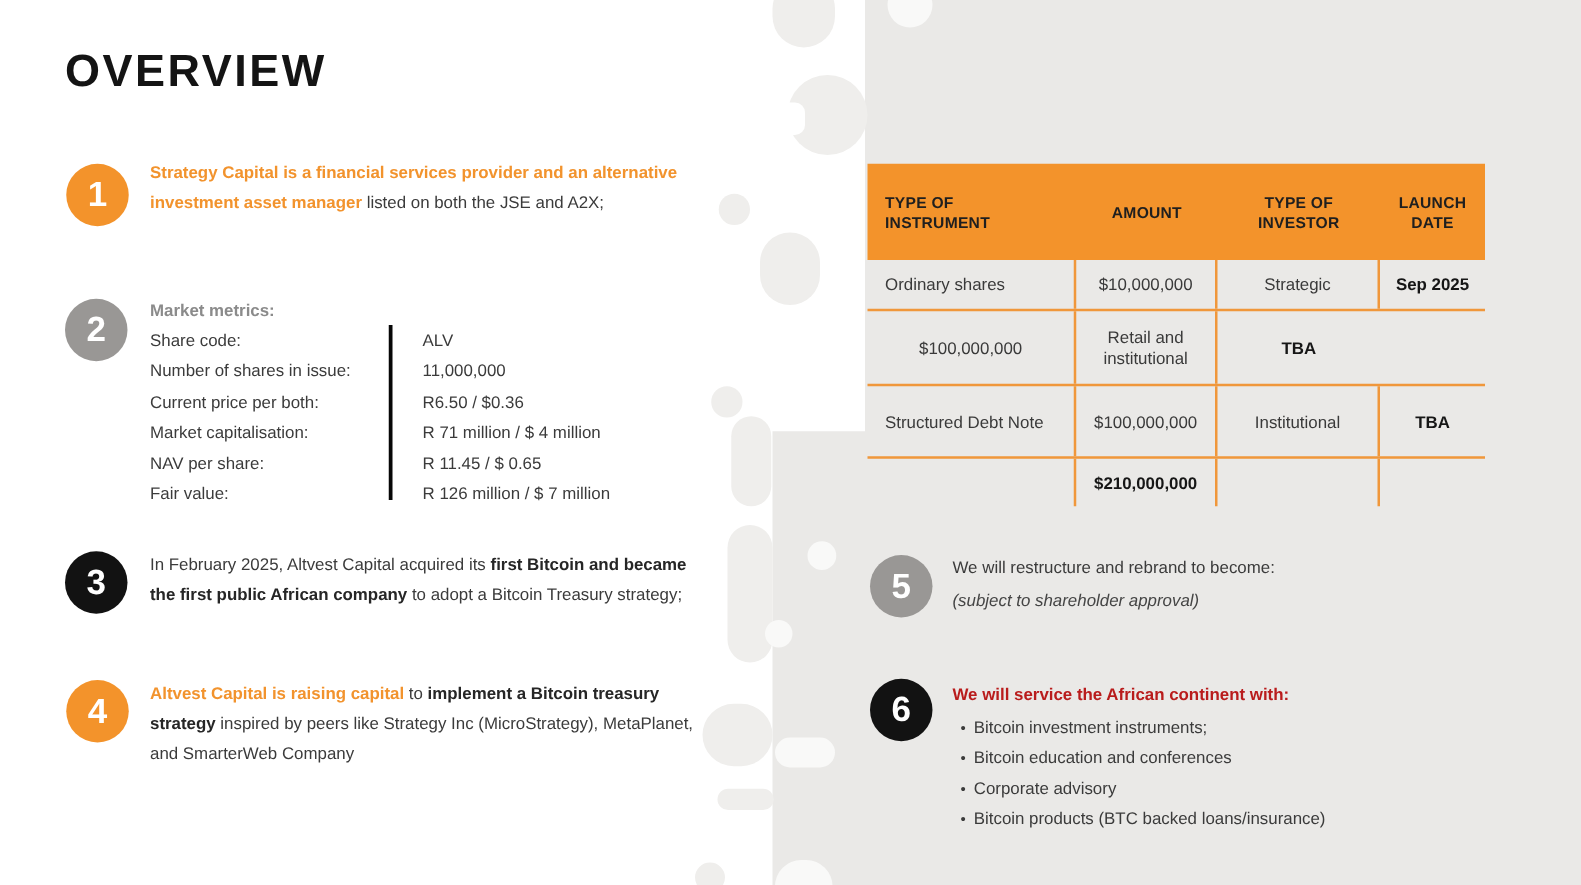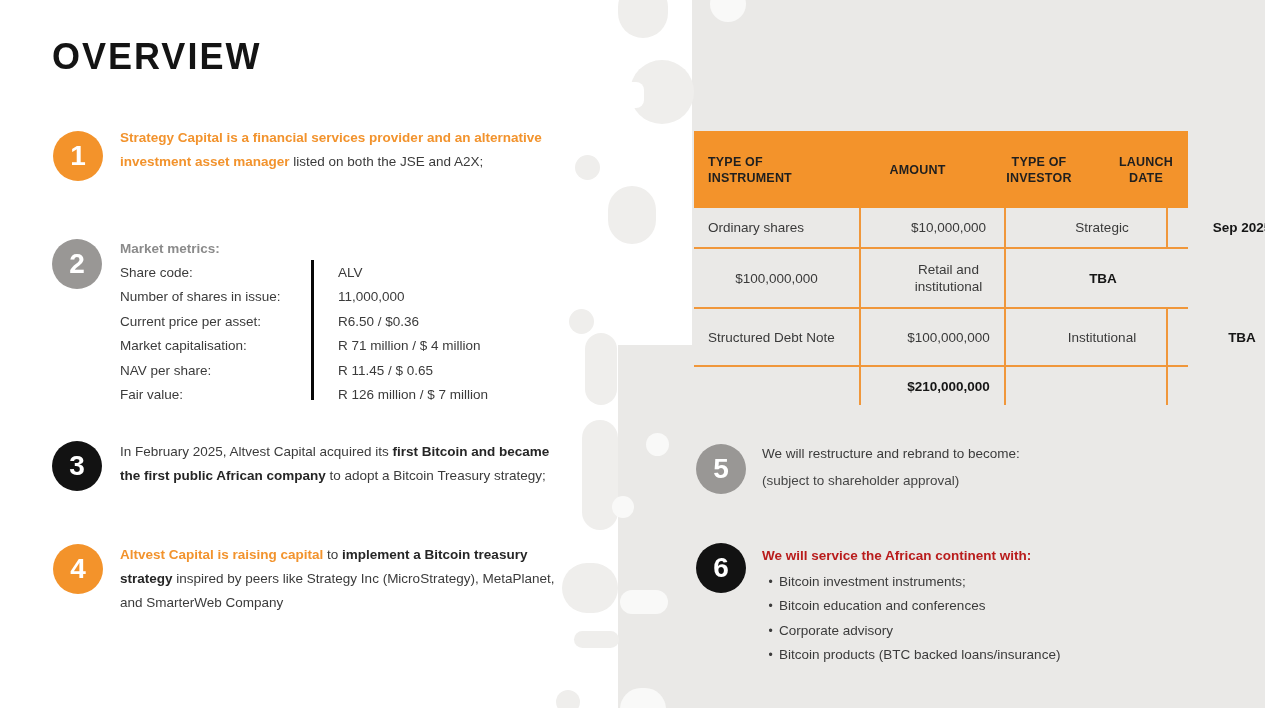--- a/index.html
+++ b/index.html
@@ -57,34 +57,34 @@
   
   .itable{position:absolute;left:694px;top:131px;width:494px;}
   .t-head{display:grid;grid-template-columns:167px 113px 130px 84px;background:#f3932b;
           height:77px;align-items:center;}
   .t-hcell{font-size:12.5px;font-weight:bold;color:#1f1f1f;text-align:center;
            line-height:16px;letter-spacing:0.2px;justify-self:center;}
   .t-hcell.h0{justify-self:start;text-align:left;padding-left:14px;max-width:96px;}
   .t-hcell.h2{max-width:86px;}
   .t-hcell.h3{max-width:66px;}
   .t-row{display:grid;grid-template-columns:167px 113px 130px 84px;align-items:center;
-         border-bottom:2px solid #f0973b;gap:32px;}
+         border-bottom:2px solid #f0973b;}
   .t-row.last{border-bottom:none;}
   .r0{min-height:39px;} .r1{min-height:58px;} .r2{min-height:56px;} .r3{min-height:38px;}
   .t-cell{font-size:13.5px;color:#3a3a3a;text-align:center;line-height:17px;
           padding:4px 6px;height:100%;box-sizing:border-box;display:flex;
           align-items:center;justify-content:center;border-right:2px solid #f0973b;}
   .t-cell.c3{border-right:none;}
   .t-cell.c0{justify-content:flex-start;text-align:left;padding-left:14px;}
   .t-cell.b{font-weight:bold;color:#161616;}
   
   .i5t{position:absolute;left:762px;top:446px;width:430px;}
   .i5-intro{font-size:13.5px;color:#3b3b3b;}
   .i5-headline{font-size:17.5px;font-weight:bold;color:#f2932d;margin-top:9px;letter-spacing:0.2px;}
-  .i5-note{font-size:13.5px;color:#454545;margin-top:12px;}
+  .i5-note{font-size:13.5px;font-style:italic;color:#454545;margin-top:12px;}
   .i6t{position:absolute;left:762px;top:545px;width:445px;}
   .i6-head{font-size:13.5px;font-weight:bold;color:#b91c1c;line-height:22px;}
   .blist{margin-top:3px;}
   .b-item{display:flex;line-height:24.4px;font-size:13.5px;color:#3b3b3b;}
   .b-dot{width:17px;flex:0 0 17px;text-align:center;color:#3b3b3b;font-size:12px;}
 </style>
 </head>
 <body>
 
 <div class="page">
@@ -124,21 +124,21 @@
     <div>
         <div class="m-row">
           <span class="m-label">Share code:</span>
           <span class="m-value">ALV</span>
         </div>
         <div class="m-row">
           <span class="m-label">Number of shares in issue:</span>
           <span class="m-value">11,000,000</span>
         </div>
         <div class="m-row">
-          <span class="m-label">Current price per asset:</span>
+          <span class="m-label">Current price per both:</span>
           <span class="m-value">R6.50 / $0.36</span>
         </div>
         <div class="m-row">
           <span class="m-label">Market capitalisation:</span>
           <span class="m-value">R 71 million / $ 4 million</span>
         </div>
         <div class="m-row">
           <span class="m-label">NAV per share:</span>
           <span class="m-value">R 11.45 /  $ 0.65</span>
         </div>

